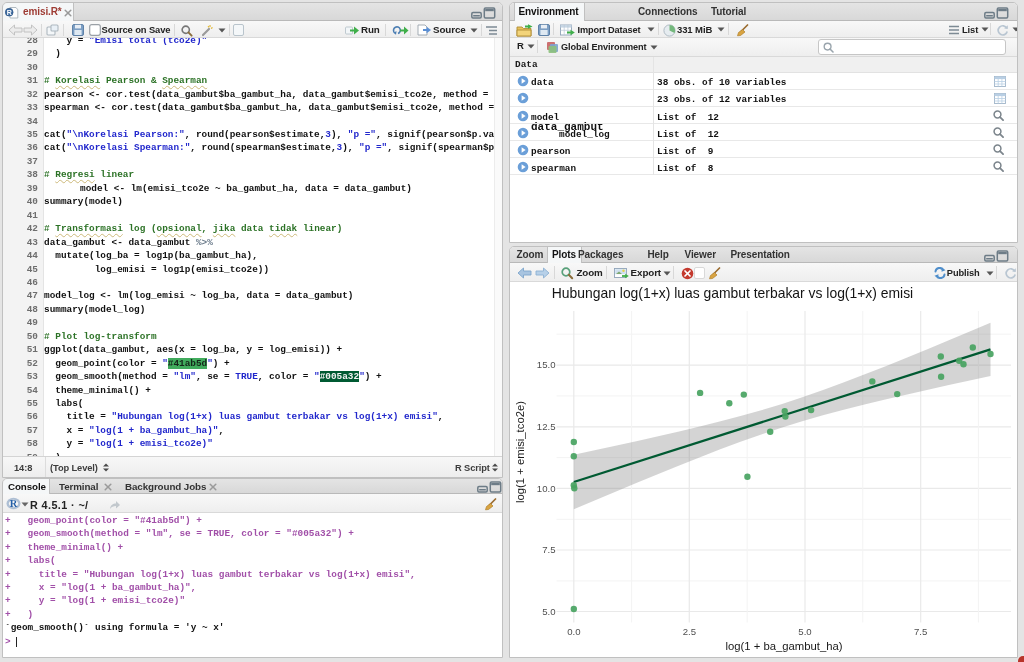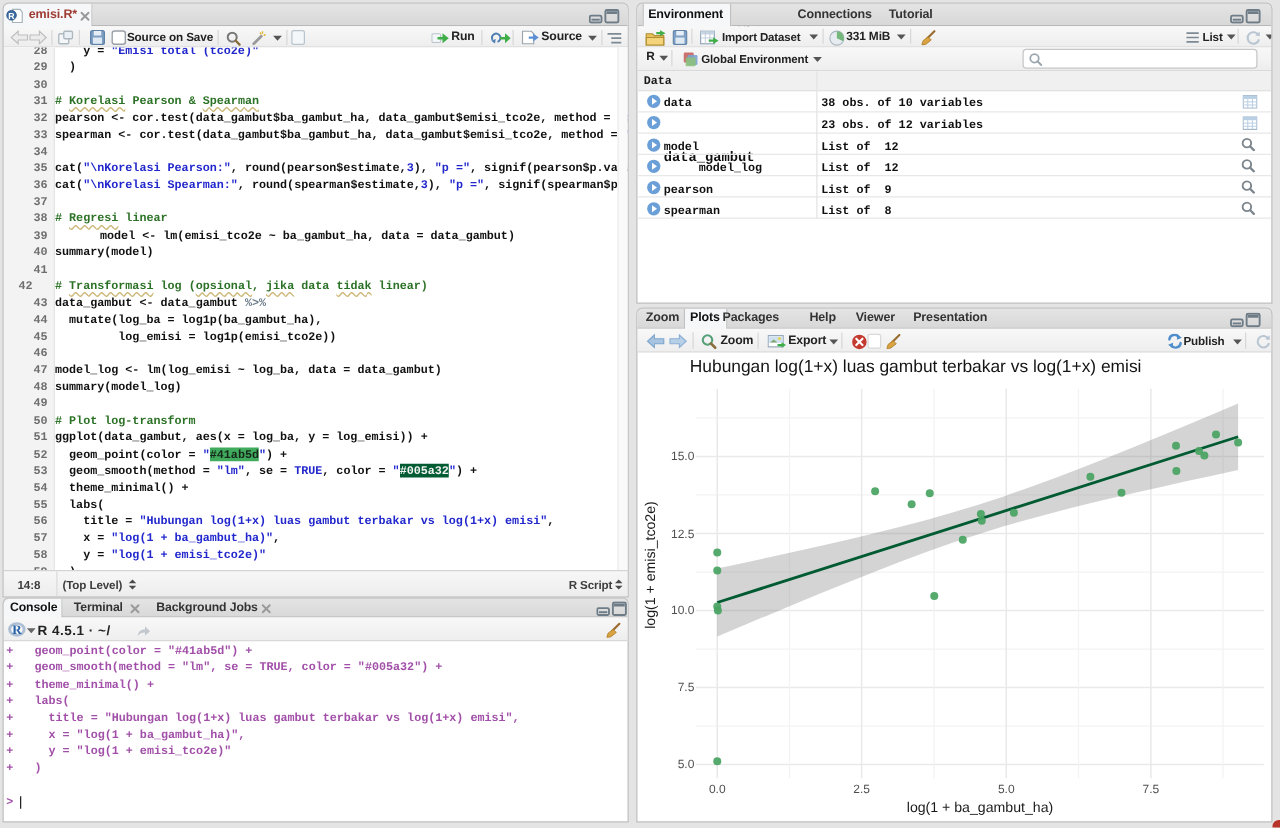--- a/index.html
+++ b/index.html
@@ -118,21 +118,21 @@
       <div style="position:absolute;left:0;top:103.47px;width:35px;height:13.45px;line-height:13.45px;text-align:right;font-family:'Liberation Mono',monospace;font-size:9.4px;font-weight:bold;color:#6e6e6e;">36</div>
       <div style="position:absolute;left:41px;top:103.47px;height:13.45px;line-height:13.45px;white-space:pre;font-family:'Liberation Mono',monospace;font-size:9.4px;font-weight:bold;color:#101010;">cat(<span style="color:#2127cc;">"\nKorelasi Spearman:"</span>, round(spearman$estimate,<span style="color:#2127cc;">3</span>), <span style="color:#2127cc;">"p ="</span>, signif(spearman$p</div>
       <div style="position:absolute;left:0;top:116.92px;width:35px;height:13.45px;line-height:13.45px;text-align:right;font-family:'Liberation Mono',monospace;font-size:9.4px;font-weight:bold;color:#6e6e6e;">37</div>
       <div style="position:absolute;left:0;top:130.38px;width:35px;height:13.45px;line-height:13.45px;text-align:right;font-family:'Liberation Mono',monospace;font-size:9.4px;font-weight:bold;color:#6e6e6e;">38</div>
       <div style="position:absolute;left:41px;top:130.38px;height:13.45px;line-height:13.45px;white-space:pre;font-family:'Liberation Mono',monospace;font-size:9.4px;font-weight:bold;color:#101010;"><span style="color:#2c7226;"># </span><span style="color:#2c7226;text-decoration:underline wavy #cdb97a 1px;text-underline-offset:2px;">Regresi</span><span style="color:#2c7226;"> linear</span></div>
       <div style="position:absolute;left:0;top:143.83px;width:35px;height:13.45px;line-height:13.45px;text-align:right;font-family:'Liberation Mono',monospace;font-size:9.4px;font-weight:bold;color:#6e6e6e;">39</div>
       <div style="position:absolute;left:41px;top:143.83px;height:13.45px;line-height:13.45px;white-space:pre;font-family:'Liberation Mono',monospace;font-size:9.4px;font-weight:bold;color:#101010;margin-left:36px;">model &lt;- lm(emisi_tco2e ~ ba_gambut_ha, data = data_gambut)</div>
       <div style="position:absolute;left:0;top:157.28px;width:35px;height:13.45px;line-height:13.45px;text-align:right;font-family:'Liberation Mono',monospace;font-size:9.4px;font-weight:bold;color:#6e6e6e;">40</div>
       <div style="position:absolute;left:41px;top:157.28px;height:13.45px;line-height:13.45px;white-space:pre;font-family:'Liberation Mono',monospace;font-size:9.4px;font-weight:bold;color:#101010;">summary(model)</div>
       <div style="position:absolute;left:0;top:170.72px;width:35px;height:13.45px;line-height:13.45px;text-align:right;font-family:'Liberation Mono',monospace;font-size:9.4px;font-weight:bold;color:#6e6e6e;">41</div>
-      <div style="position:absolute;left:0;top:184.17px;width:35px;height:13.45px;line-height:13.45px;text-align:center;font-family:'Liberation Mono',monospace;font-size:9.4px;font-weight:bold;color:#6e6e6e;">42</div>
+      <div style="position:absolute;left:0;top:184.17px;width:35px;height:13.45px;line-height:13.45px;text-align:right;font-family:'Liberation Mono',monospace;font-size:9.4px;font-weight:bold;color:#6e6e6e;">42</div>
       <div style="position:absolute;left:41px;top:184.17px;height:13.45px;line-height:13.45px;white-space:pre;font-family:'Liberation Mono',monospace;font-size:9.4px;font-weight:bold;color:#101010;"><span style="color:#2c7226;"># </span><span style="color:#2c7226;text-decoration:underline wavy #cdb97a 1px;text-underline-offset:2px;">Transformasi</span><span style="color:#2c7226;"> log (</span><span style="color:#2c7226;text-decoration:underline wavy #cdb97a 1px;text-underline-offset:2px;">opsional</span><span style="color:#2c7226;">, </span><span style="color:#2c7226;text-decoration:underline wavy #cdb97a 1px;text-underline-offset:2px;">jika</span><span style="color:#2c7226;"> data </span><span style="color:#2c7226;text-decoration:underline wavy #cdb97a 1px;text-underline-offset:2px;">tidak</span><span style="color:#2c7226;"> linear)</span></div>
       <div style="position:absolute;left:0;top:197.62px;width:35px;height:13.45px;line-height:13.45px;text-align:right;font-family:'Liberation Mono',monospace;font-size:9.4px;font-weight:bold;color:#6e6e6e;">43</div>
       <div style="position:absolute;left:41px;top:197.62px;height:13.45px;line-height:13.45px;white-space:pre;font-family:'Liberation Mono',monospace;font-size:9.4px;font-weight:bold;color:#101010;">data_gambut &lt;- data_gambut <span style="color:#6a7a8a;">%&gt;%</span></div>
       <div style="position:absolute;left:0;top:211.07px;width:35px;height:13.45px;line-height:13.45px;text-align:right;font-family:'Liberation Mono',monospace;font-size:9.4px;font-weight:bold;color:#6e6e6e;">44</div>
       <div style="position:absolute;left:41px;top:211.07px;height:13.45px;line-height:13.45px;white-space:pre;font-family:'Liberation Mono',monospace;font-size:9.4px;font-weight:bold;color:#101010;">  mutate(log_ba = log1p(ba_gambut_ha),</div>
       <div style="position:absolute;left:0;top:224.52px;width:35px;height:13.45px;line-height:13.45px;text-align:right;font-family:'Liberation Mono',monospace;font-size:9.4px;font-weight:bold;color:#6e6e6e;">45</div>
       <div style="position:absolute;left:41px;top:224.52px;height:13.45px;line-height:13.45px;white-space:pre;font-family:'Liberation Mono',monospace;font-size:9.4px;font-weight:bold;color:#101010;">         log_emisi = log1p(emisi_tco2e))</div>
       <div style="position:absolute;left:0;top:237.97px;width:35px;height:13.45px;line-height:13.45px;text-align:right;font-family:'Liberation Mono',monospace;font-size:9.4px;font-weight:bold;color:#6e6e6e;">46</div>
       <div style="position:absolute;left:0;top:251.42px;width:35px;height:13.45px;line-height:13.45px;text-align:right;font-family:'Liberation Mono',monospace;font-size:9.4px;font-weight:bold;color:#6e6e6e;">47</div>
       <div style="position:absolute;left:41px;top:251.42px;height:13.45px;line-height:13.45px;white-space:pre;font-family:'Liberation Mono',monospace;font-size:9.4px;font-weight:bold;color:#101010;">model_log &lt;- lm(log_emisi ~ log_ba, data = data_gambut)</div>
@@ -218,20 +218,21 @@
       <path d="M6.5 5.5 L9 8 L4.5 11.5 L1.5 11.8 L2.5 8.5 Z" fill="#d9a441" stroke="#b07f2c" stroke-width="0.7"></path>
     </svg>
     <div style="position:absolute;left:2px;top:34.77px;height:13.45px;line-height:13.45px;white-space:pre;font-family:'Liberation Mono',monospace;font-size:9.4px;font-weight:bold;color:#a14fa8;">+   geom_point(color = "#41ab5d") +</div>
     <div style="position:absolute;left:2px;top:48.23px;height:13.45px;line-height:13.45px;white-space:pre;font-family:'Liberation Mono',monospace;font-size:9.4px;font-weight:bold;color:#a14fa8;">+   geom_smooth(method = "lm", se = TRUE, color = "#005a32") +</div>
     <div style="position:absolute;left:2px;top:61.67px;height:13.45px;line-height:13.45px;white-space:pre;font-family:'Liberation Mono',monospace;font-size:9.4px;font-weight:bold;color:#a14fa8;">+   theme_minimal() +</div>
     <div style="position:absolute;left:2px;top:75.13px;height:13.45px;line-height:13.45px;white-space:pre;font-family:'Liberation Mono',monospace;font-size:9.4px;font-weight:bold;color:#a14fa8;">+   labs(</div>
     <div style="position:absolute;left:2px;top:88.57px;height:13.45px;line-height:13.45px;white-space:pre;font-family:'Liberation Mono',monospace;font-size:9.4px;font-weight:bold;color:#a14fa8;">+     title = "Hubungan log(1+x) luas gambut terbakar vs log(1+x) emisi",</div>
     <div style="position:absolute;left:2px;top:102.03px;height:13.45px;line-height:13.45px;white-space:pre;font-family:'Liberation Mono',monospace;font-size:9.4px;font-weight:bold;color:#a14fa8;">+     x = "log(1 + ba_gambut_ha)",</div>
     <div style="position:absolute;left:2px;top:115.48px;height:13.45px;line-height:13.45px;white-space:pre;font-family:'Liberation Mono',monospace;font-size:9.4px;font-weight:bold;color:#a14fa8;">+     y = "log(1 + emisi_tco2e)"</div>
     <div style="position:absolute;left:2px;top:128.92px;height:13.45px;line-height:13.45px;white-space:pre;font-family:'Liberation Mono',monospace;font-size:9.4px;font-weight:bold;color:#a14fa8;">+   )</div>
+    <div style="position:absolute;left:2px;top:142.38px;height:13.45px;line-height:13.45px;white-space:pre;font-family:'Liberation Mono',monospace;font-size:9.4px;font-weight:bold;color:#101010;">`geom_smooth()` using formula = 'y ~ x'</div>
     <div style="position:absolute;left:2px;top:155.82px;height:13.45px;line-height:13.45px;white-space:pre;font-family:'Liberation Mono',monospace;font-size:9.4px;font-weight:bold;color:#a14fa8;">&gt;</div>
     <div style="position:absolute;left:13px;top:157.55px;width:1.4px;height:10.5px;background:#222;"></div>
   </div>
 <div class="pane" style="left:509px;top:2px;width:509px;height:241px;">
     <div class="tabbar" style="height:18px;"></div>
     <div class="tab-active" style="left:4px;top:0;width:71px;height:19px;border-left:1px solid #c0c0c0;"></div>
     <div style="position:absolute;left:8.5px;top:2px;height:14px;line-height:14px;font-size:10px;font-weight:bold;color:#111;letter-spacing:-0.1px;white-space:nowrap;">Environment</div>
     <div style="position:absolute;left:80px;top:16px;height:14px;line-height:14px;font-size:10px;font-weight:bold;color:#333;letter-spacing:-0.1px;white-space:nowrap;">History</div>
     <div style="position:absolute;left:128px;top:2px;height:14px;line-height:14px;font-size:10px;font-weight:bold;color:#333;letter-spacing:-0.1px;white-space:nowrap;">Connections</div>
     <div style="position:absolute;left:201px;top:2px;height:14px;line-height:14px;font-size:10px;font-weight:bold;color:#333;letter-spacing:-0.1px;white-space:nowrap;">Tutorial</div>

